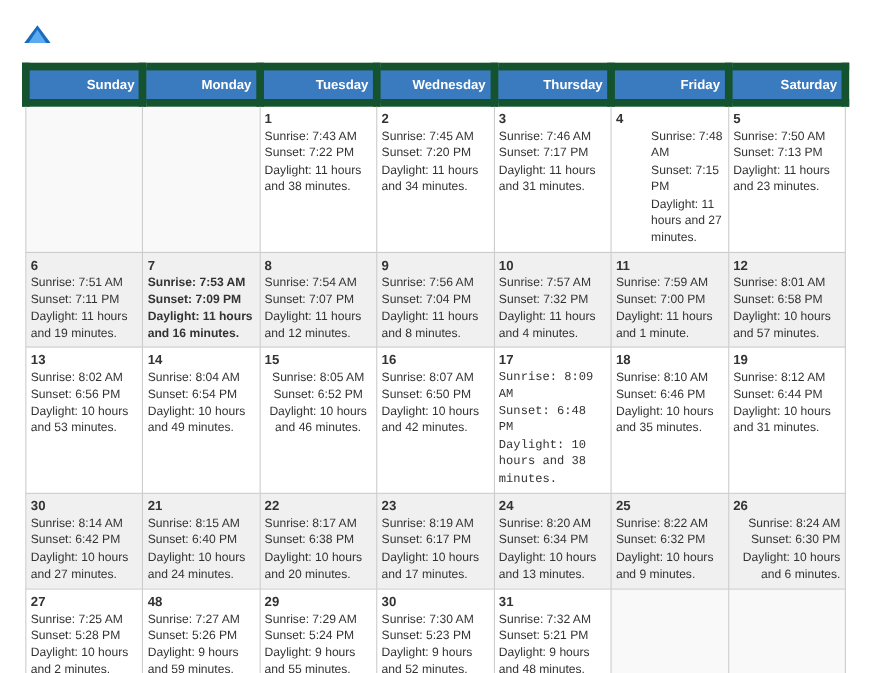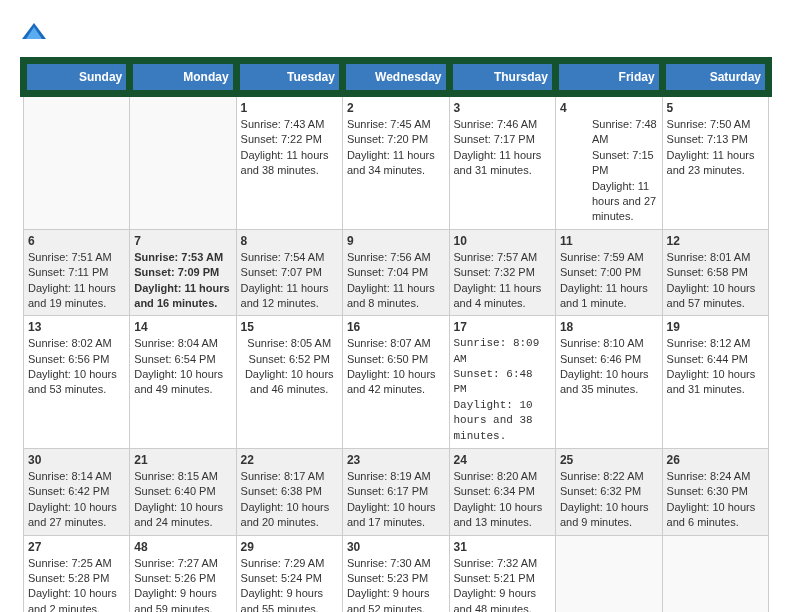--- a/index.html
+++ b/index.html
@@ -275,21 +275,21 @@
 Daylight: 10 hours and 13 minutes.</div>
         </td>
         <td>
           <span class="day-num">25</span>
           <div class="day-info" style="white-space: pre-line;">Sunrise: 8:22 AM
 Sunset: 6:32 PM
 Daylight: 10 hours and 9 minutes.</div>
         </td>
         <td>
           <span class="day-num">26</span>
-          <div class="day-info" style="white-space: pre-line;">Sunrise: 8:24 AM
+          <div class="day-info" style="white-space: pre-line; text-align: right;">Sunrise: 8:24 AM
 Sunset: 6:30 PM
 Daylight: 10 hours and 6 minutes.</div>
         </td>
       </tr>
       <tr>
         <td>
           <span class="day-num">27</span>
           <div class="day-info" style="white-space: pre-line;">Sunrise: 7:25 AM
 Sunset: 5:28 PM
 Daylight: 10 hours and 2 minutes.</div>

